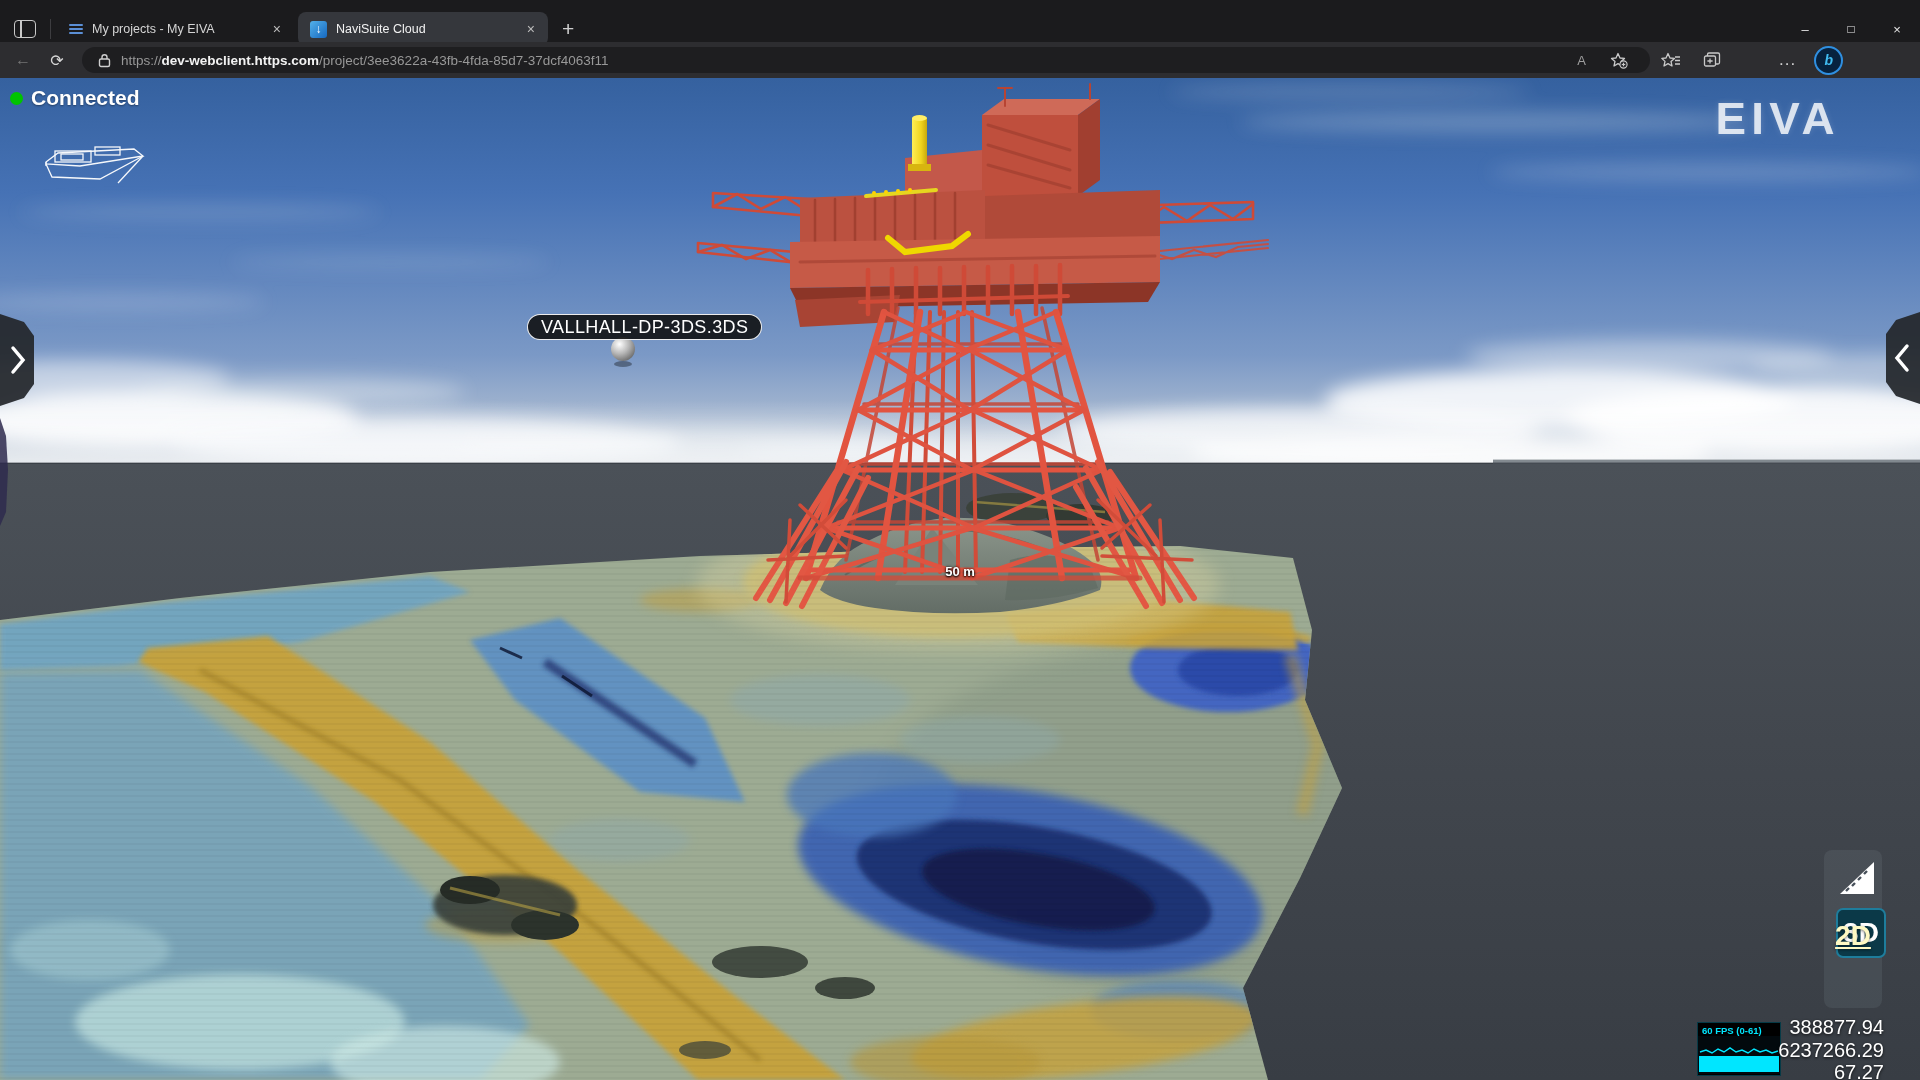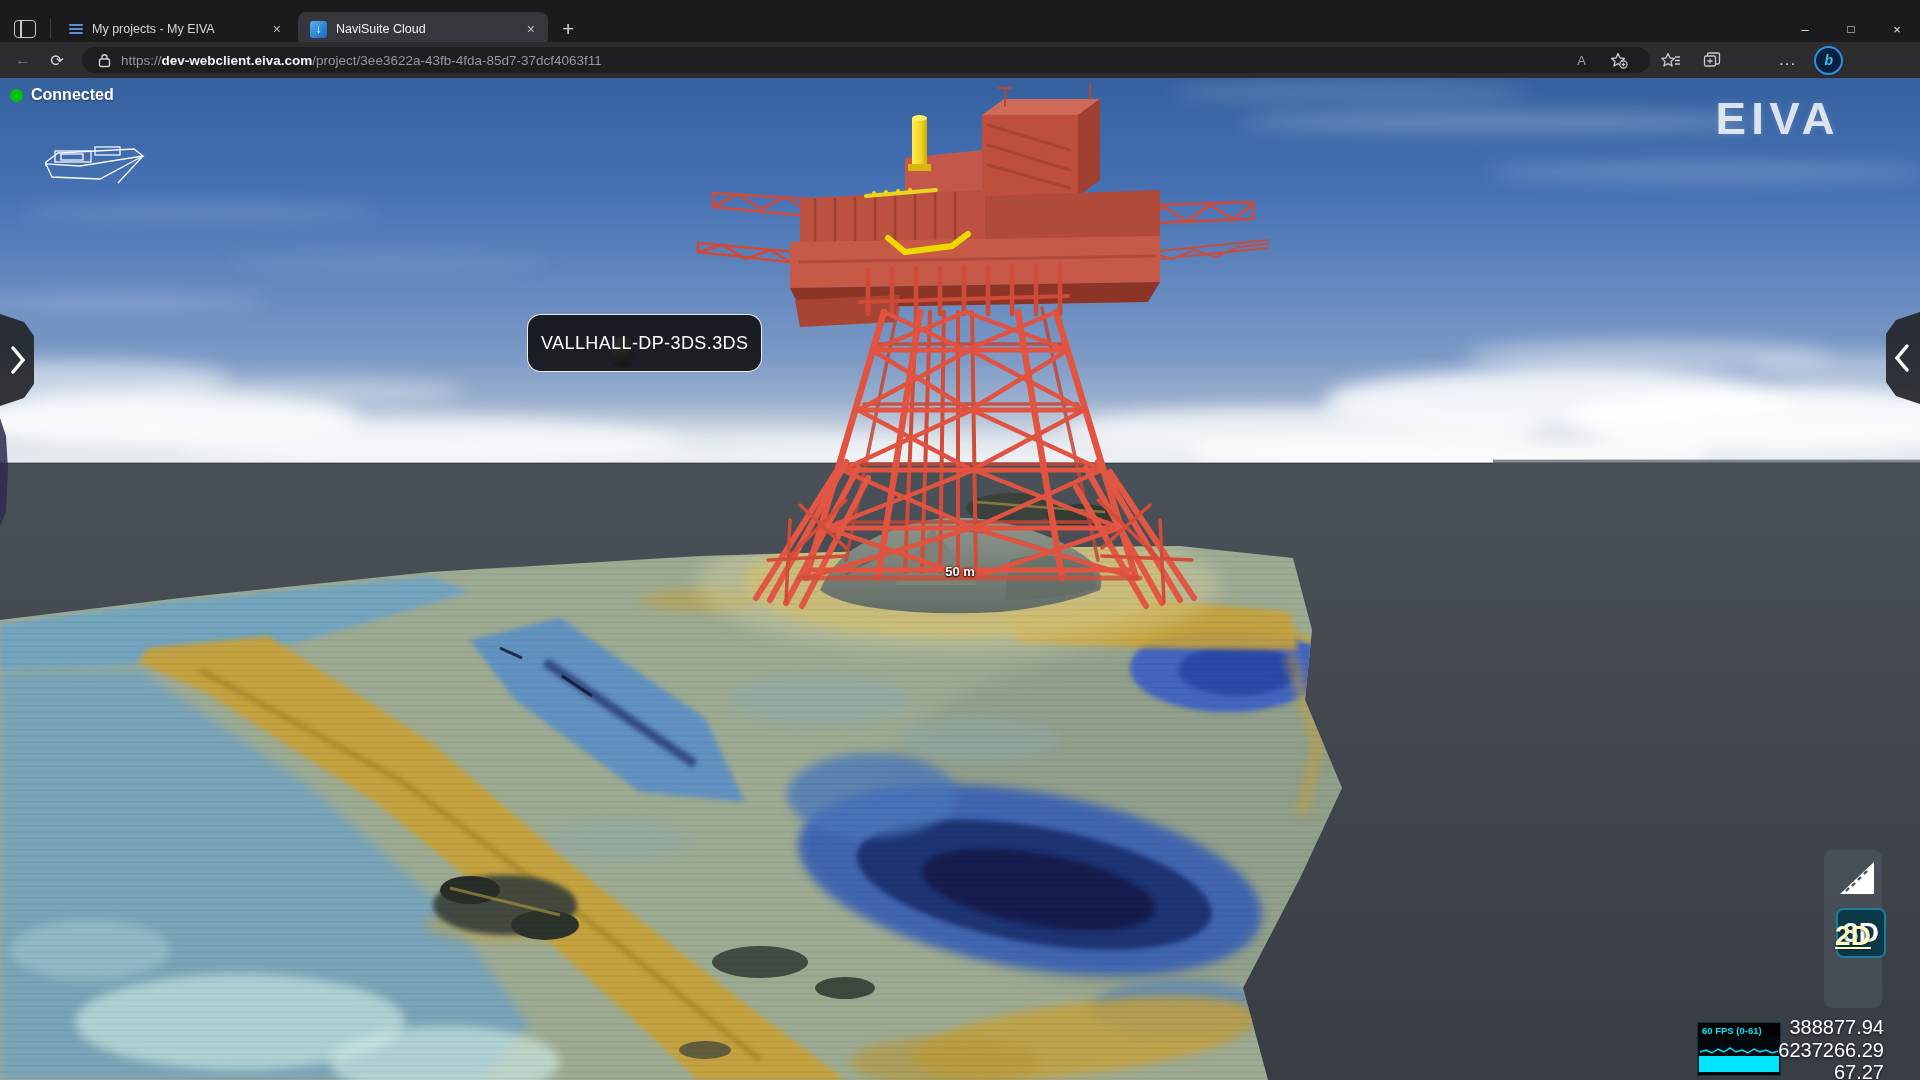--- a/index.html
+++ b/index.html
@@ -39,27 +39,27 @@
   .bar-ic{margin:0 11px;display:flex;align-items:center;color:#d2d2d2;}
   .ellipsis{font-size:17px;color:#d2d2d2;letter-spacing:1px;margin:0 10px 0 46px;}
   .bing{width:25px;height:25px;border-radius:50%;background:#07223e;border:2.5px solid #2f8fe0;
         color:#41bdf2;font-style:italic;font-weight:bold;font-size:14px;display:flex;align-items:center;
         justify-content:center;margin:0 10px 0 8px;}
   
   .scene{position:absolute;top:78px;left:0;width:1920px;height:1002px;overflow:hidden;cursor:grab;}
   .scene svg.world{position:absolute;top:0;left:0;}
   .ov{position:absolute;}
   .connected{top:8px;left:10px;display:flex;align-items:center;gap:8px;color:#fff;
-             font-size:16px;font-weight:bold;text-shadow:0 1px 2px rgba(0,0,0,.4);}
+             font-size:21px;font-weight:bold;text-shadow:0 1px 2px rgba(0,0,0,.4);}
   .dot{width:13px;height:13px;border-radius:50%;background:#00c400;}
   .eiva{top:16px;left:1718px;font-size:44px;font-weight:bold;color:rgba(255,255,255,.8);
         letter-spacing:5px;transform:scaleX(1.04);text-shadow:0 0 6px rgba(255,255,255,.15);}
   .modelpill{top:236px;left:527px;height:24px;line-height:24px;background:rgba(14,14,14,.88);
              border:1.5px solid rgba(255,255,255,.92);border-radius:14px;color:#fff;
-             font-size:18px;padding:16px 13px;letter-spacing:.4px;}
+             font-size:18px;padding:0 13px;letter-spacing:.4px;}
   .scalelabel{top:486px;left:928px;width:64px;text-align:center;color:#fff;font-size:13px;font-weight:bold;
               text-shadow:0 0 3px #000,0 1px 2px #000;}
   .sidestrip{top:772px;left:1824px;width:58px;height:158px;background:rgba(140,155,165,.14);border-radius:8px;}
   .rulerwrap{top:782px;left:1838px;}
   .btn3d{top:830px;left:1828px;width:50px;height:50px;background:#0b3948;border:2.5px solid #1e7d9c;
          border-radius:7px;color:#fff;font-size:28px;font-weight:bold;display:flex;align-items:center;
          justify-content:center;box-sizing:border-box;margin-left:8px;}
   .btn2d{top:836px;left:1828px;width:50px;height:44px;color:#fef9c3;font-size:28px;font-weight:bold;
          display:flex;align-items:center;justify-content:center;text-shadow:0 1px 3px rgba(0,0,0,.5);text-decoration:underline;}
   .fpsbox{top:944px;left:1697px;width:84px;height:54px;background:#000;border:1px solid #063a46;box-sizing:border-box;}
@@ -106,21 +106,21 @@
     <div class="navicon disabled" style="margin-left:6px">←</div>
     <div class="navicon">⟳</div>
 
     <div class="urlpill">
       <span class="lock">
         <svg width="13" height="15" viewBox="0 0 13 15">
             <rect x="1.5" y="6" width="10" height="7.5" rx="1.5" fill="none" stroke="#cfcfcf" stroke-width="1.4"></rect>
             <path d="M4,6 V4.2 a2.5,2.5 0 0 1 5,0 V6" fill="none" stroke="#cfcfcf" stroke-width="1.4"></path>
           </svg>
       </span>
-      <span class="urltext"><span class="scheme">https://</span><span class="host">dev-webclient.eiva.com</span><span class="path">/project/3ee3622a-43fb-4fda-85d7-37dcf4063f11</span></span>
+      <span class="urltext"><span class="scheme">https://</span><span class="host">dev-webclient.https.com</span><span class="path">/project/3ee3622a-43fb-4fda-85d7-37dcf4063f11</span></span>
       <span class="pill-ic">A</span>
       <span class="pill-ic">
         <svg width="18" height="17" viewBox="0 0 18 17">
             <path d="M8,1.5 L10,6 L14.5,6.4 L11,9.4 L12,14 L8,11.6 L4,14 L5,9.4 L1.5,6.4 L6,6 Z" fill="none" stroke="#c9c9c9" stroke-width="1.3" stroke-linejoin="round"></path>
             <circle cx="13.5" cy="12.5" r="3.6" fill="#2d2d30" stroke="#c9c9c9" stroke-width="1.1"></circle>
             <path d="M13.5,10.8 v3.4 M11.8,12.5 h3.4" stroke="#c9c9c9" stroke-width="1.1"></path>
           </svg>
       </span>
     </div>
 

